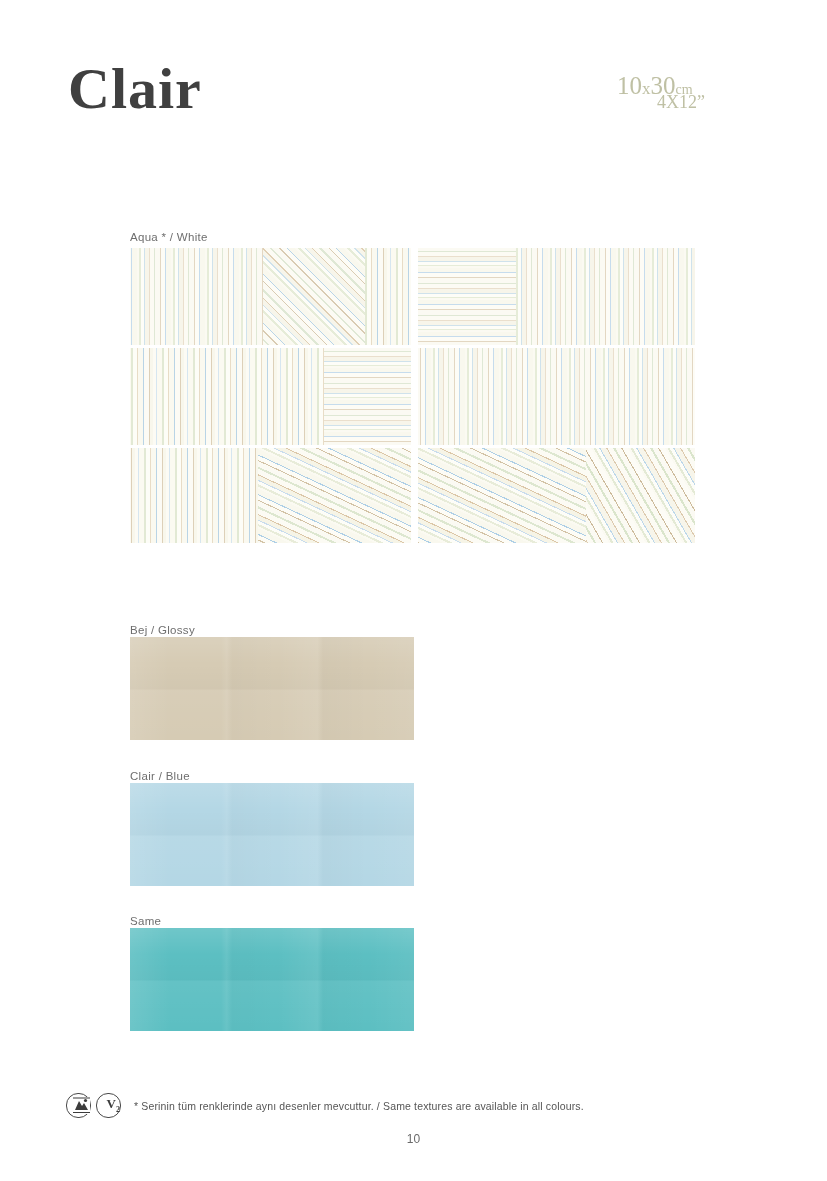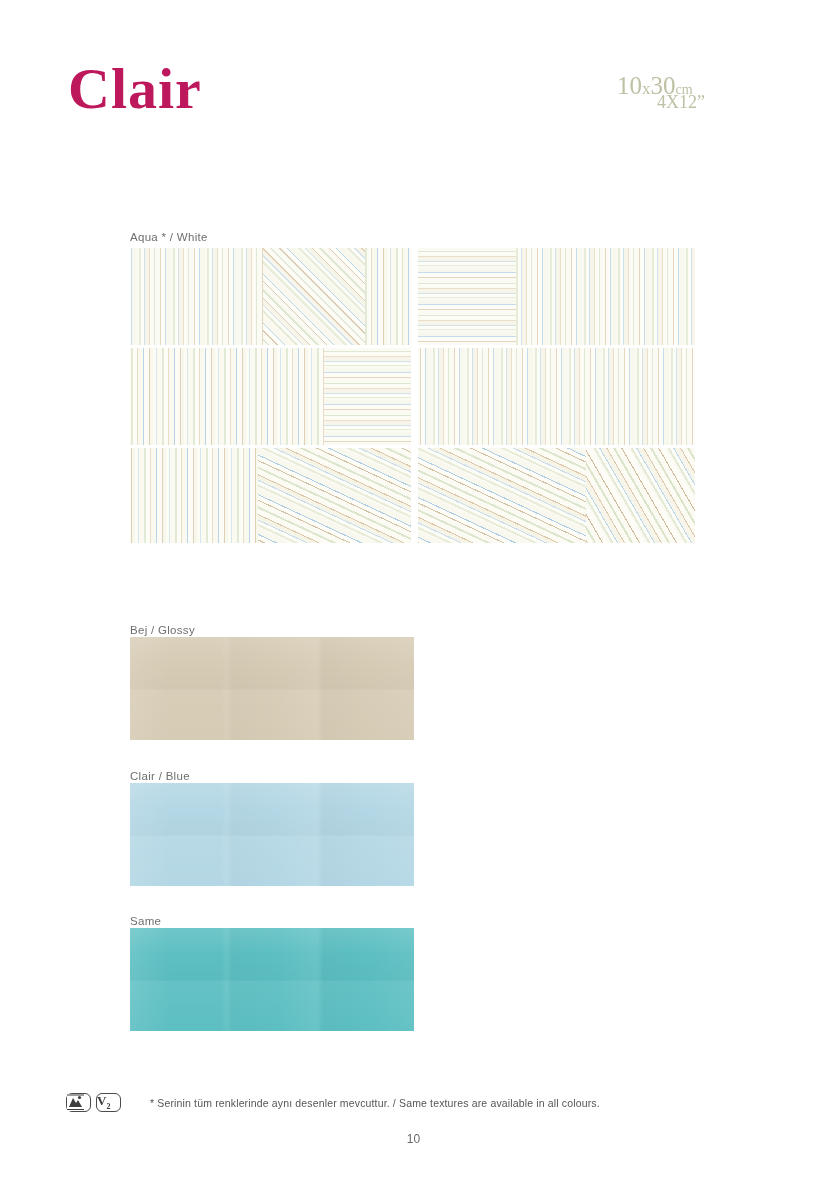--- a/index.html
+++ b/index.html
@@ -18,21 +18,21 @@
 
   
   .brand-title {
     position: absolute;
     left: 68px;
     top: 60px;
     font-family: "Liberation Serif", serif;
     font-weight: bold;
     font-size: 58px;
     letter-spacing: 1px;
-    color: #be185d;
+    color: #404040;
     line-height: 1;
   }
   .size-block {
     position: absolute;
     right: 48px;
     top: 72px;
     width: 180px;
     height: 58px;
     font-family: "Liberation Serif", serif;
     font-weight: normal;
@@ -221,39 +221,39 @@
   .footer {
     position: absolute;
     left: 66px;
     top: 1093px;
     display: flex;
     align-items: center;
     gap: 5px;
   }
   .sym {
     width: 25px;
-    height: 19px;
+    height: 25px;
     border: 1.4px solid #4a4a4a;
-    border-radius: 6px;
+    border-radius: 12px;
     box-sizing: border-box;
     display: flex;
     align-items: center;
-    justify-content: flex-start;
+    justify-content: flex-end;
     background: #ffffff;
     color: #3c3c3c;
   }
   .sym-v2 {
     font-family: "Liberation Serif", serif;
     font-weight: bold;
     font-size: 13px;
     line-height: 1;
   }
   .sym-v2 sub { font-size: 8px; }
   .footer-note {
-    margin-left: 24px;
+    margin-left: 8px;
     font-size: 10.5px;
     color: #555555;
     letter-spacing: 0.15px;
     white-space: nowrap;
   }
   .page-num {
     position: absolute;
     left: 0;
     right: 0;
     top: 1132px;

